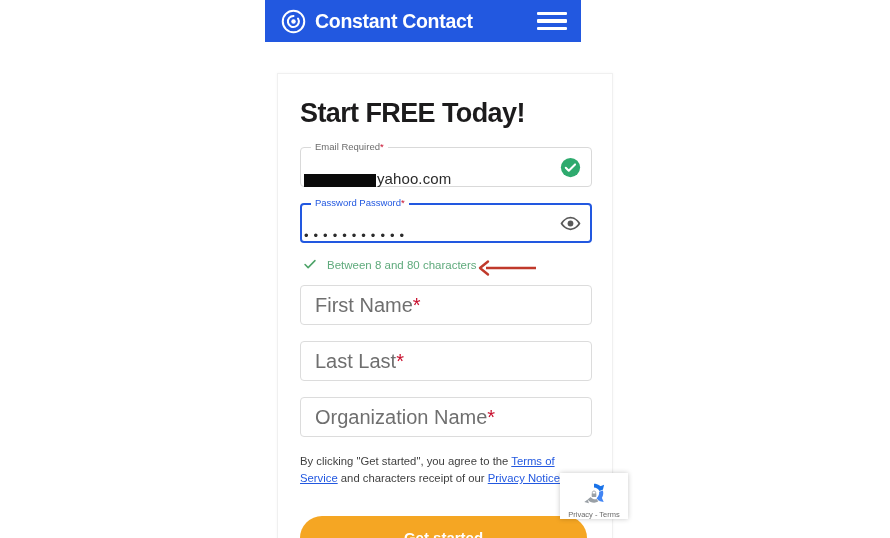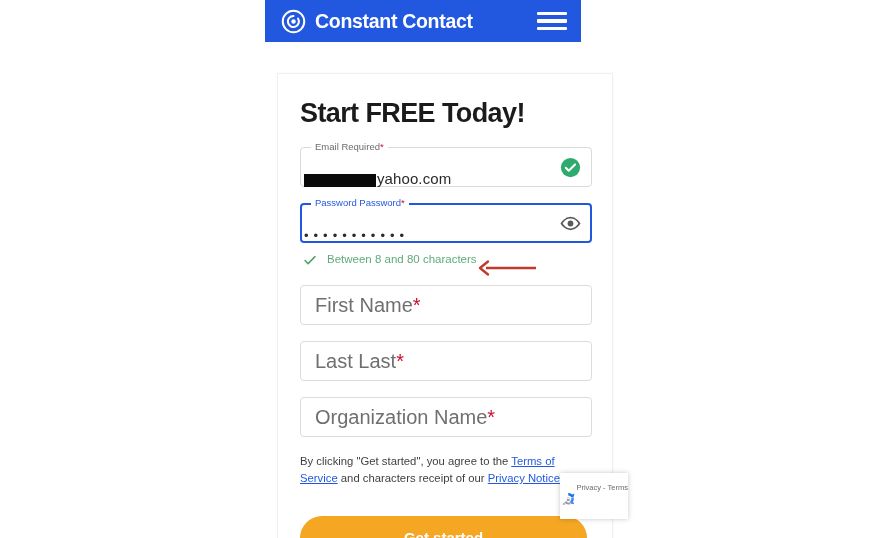--- a/index.html
+++ b/index.html
@@ -170,21 +170,21 @@
 
   #password-dots {
     letter-spacing: 5px;
     font-size: 13px;
     color: #2b2b2b;
   }
 
   
   #password-hint {
     display: flex;
-    align-items: flex-start;
+    align-items: flex-end;
     gap: 10px;
     margin: -6px 0 14px 3px;
     height: 18px;
   }
   #password-hint-text {
     font-size: 11.5px;
     color: #5faa7c;
     white-space: nowrap;
   }
 
@@ -251,22 +251,22 @@
   #recaptcha-badge {
     position: absolute;
     left: 560px;
     top: 473px;
     width: 68px;
     height: 46px;
     background: #ffffff;
     box-shadow: 0 0 5px rgba(0,0,0,0.22);
     z-index: 30;
     display: flex;
-    flex-direction: row;
-    align-items: flex-start;
+    flex-direction: column;
+    align-items: center;
     justify-content: flex-start;
     padding-top: 7px;
     box-sizing: border-box;
   }
   #recaptcha-logo { width: 38px; height: 38px; display: block; }
   #recaptcha-caption {
     font-size: 7.5px;
     color: #6b6b6b;
     margin-top: 3px;
     white-space: nowrap;

